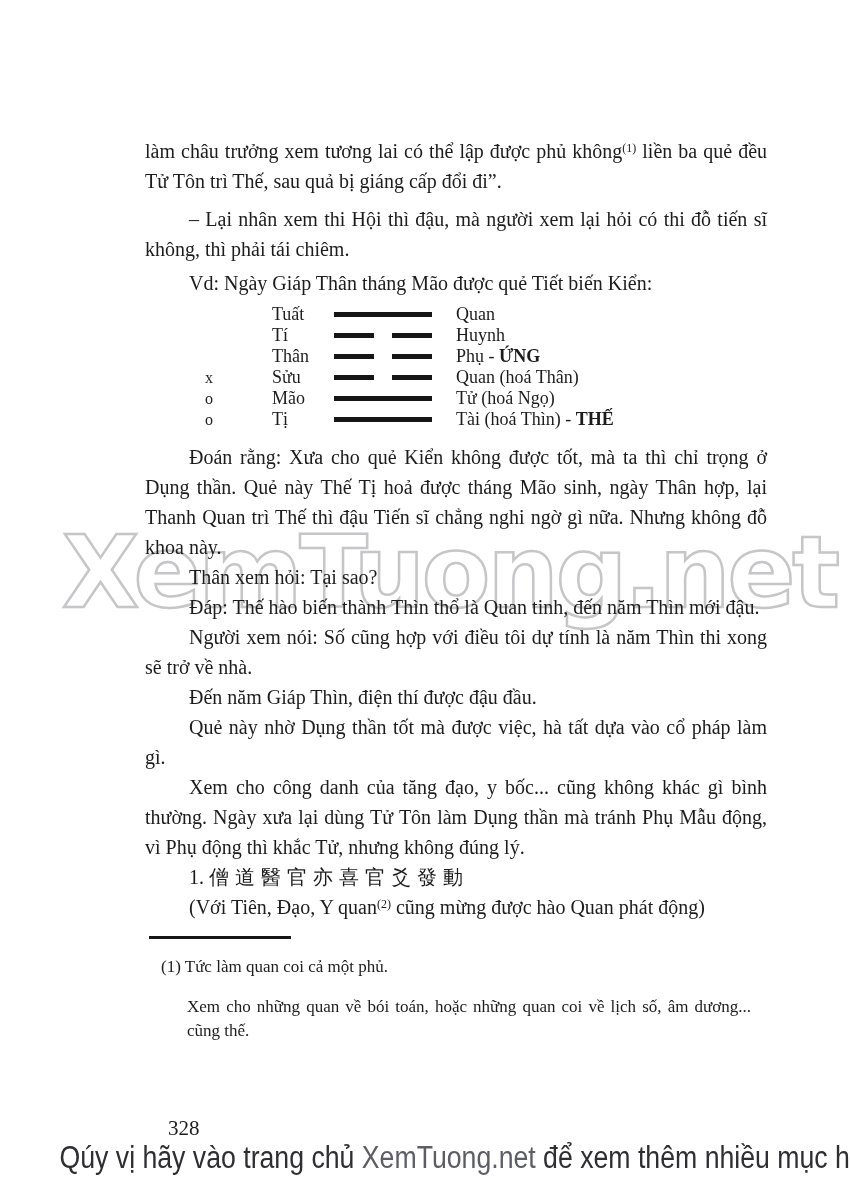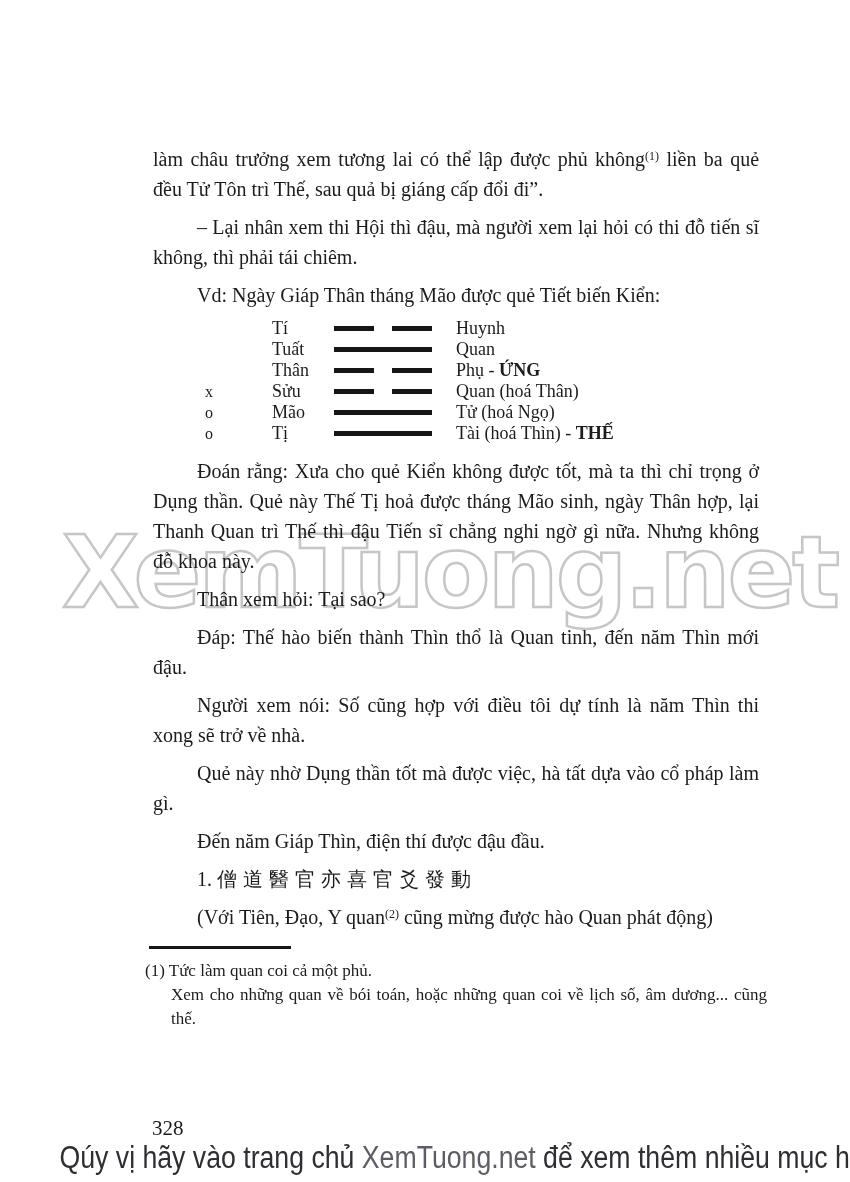--- a/index.html
+++ b/index.html
@@ -29,21 +29,21 @@
   }
   
   .content {
     position:absolute;
     left:145px; top:136px; width:622px;
     z-index:1;
     font-size:20px;
     line-height:30px;
   }
   .content p {
-    margin:8px;
+    margin:0;
     text-align:justify;
   }
   .content p.ind { text-indent:44px; }
   .mt4 { margin-top:4px !important; }
   .mt8 { margin-top:8px !important; }
   .mt12 { margin-top:12px !important; }
   sup.fnref { font-size:12px; line-height:0; vertical-align:6px; }
   
   .hexagram { margin-top:6px; }
   .hx-row {
@@ -62,25 +62,25 @@
   .hx-label b { font-weight:bold; }
   
   .cn-heading { text-indent:44px; margin:0; }
   .cn-heading .cjk { letter-spacing:6px; font-family:Liberation Serif, serif; }
   
   .fn-sep {
     width:142px; height:3px; background:#161616;
     margin:14px 0 10px 4px;
   }
   .footnotes { font-size:17px; line-height:24px; }
-  .footnotes p { margin:0; text-align:justify; }
+  .footnotes p { margin:16px; text-align:justify; }
   .fn-cont { padding-left:26px; }
   
   .page-number {
-    position:absolute; left:152px; top:1116px;
+    position:absolute; left:168px; top:1116px;
     font-size:21px; z-index:1;
   }
   .page-footer {
     position:absolute; left:0; right:0; top:1140px;
     text-align:center;
     font-family:"Liberation Sans","DejaVu Sans",sans-serif;
     font-size:31px;
     font-weight:500;
     transform:scaleX(0.86);
     transform-origin:50% 50%;
@@ -99,29 +99,29 @@
 
     <p><span>làm châu trưởng xem tương lai có thể lập được phủ không</span><sup class="fnref">(1)</sup><span> liền ba quẻ đều Tử Tôn trì Thế, sau quả bị giáng cấp đổi đi”.</span></p>
 
     <p class="ind mt8">– Lại nhân xem thi Hội thì đậu, mà người xem lại hỏi có thi đỗ tiến sĩ không, thì phải tái chiêm.</p>
 
     <p class="ind mt4">Vd: Ngày Giáp Thân tháng Mão được quẻ Tiết biến Kiển:</p>
 
     <div class="hexagram">
       <div class="hx-row">
         <span class="hx-marker"></span>
+        <span class="hx-branch">Tuất</span>
+        <span class="hx-line" data-linetype="solid"></span>
+        <span class="hx-label"><span>Quan</span><b></b></span>
+      </div>
+      <div class="hx-row">
+        <span class="hx-marker"></span>
         <span class="hx-branch">Tí</span>
         <span class="hx-line" data-linetype="broken"></span>
         <span class="hx-label"><span>Huynh</span><b></b></span>
-      </div>
-      <div class="hx-row">
-        <span class="hx-marker"></span>
-        <span class="hx-branch">Tuất</span>
-        <span class="hx-line" data-linetype="solid"></span>
-        <span class="hx-label"><span>Quan</span><b></b></span>
       </div>
       <div class="hx-row">
         <span class="hx-marker"></span>
         <span class="hx-branch">Thân</span>
         <span class="hx-line" data-linetype="broken"></span>
         <span class="hx-label"><span>Phụ - </span><b>ỨNG</b></span>
       </div>
       <div class="hx-row">
         <span class="hx-marker">x</span>
         <span class="hx-branch">Sửu</span>
@@ -139,22 +139,23 @@
         <span class="hx-branch">Tị</span>
         <span class="hx-line" data-linetype="solid"></span>
         <span class="hx-label"><span>Tài (hoá Thìn) - </span><b>THẾ</b></span>
       </div>
     </div>
 
     <p class="ind mt12">Đoán rằng: Xưa cho quẻ Kiển không được tốt, mà ta thì chỉ trọng ở Dụng thần. Quẻ này Thế Tị hoả được tháng Mão sinh, ngày Thân hợp, lại Thanh Quan trì Thế thì đậu Tiến sĩ chẳng nghi ngờ gì nữa. Nhưng không đỗ khoa này.</p>
     <p class="ind">Thân xem hỏi: Tại sao?</p>
     <p class="ind">Đáp: Thế hào biến thành Thìn thổ là Quan tinh, đến năm Thìn mới đậu.</p>
     <p class="ind">Người xem nói: Số cũng hợp với điều tôi dự tính là năm Thìn thi xong sẽ trở về nhà.</p>
+    <p class="ind">Đến năm Giáp Thìn, điện thí được đậu đầu.</p>
     <p class="ind">Quẻ này nhờ Dụng thần tốt mà được việc, hà tất dựa vào cổ pháp làm gì.</p>
-    <p class="ind">Đến năm Giáp Thìn, điện thí được đậu đầu.</p>
+    <p class="ind">Xem cho công danh của tăng đạo, y bốc... cũng không khác gì bình thường. Ngày xưa lại dùng Tử Tôn làm Dụng thần mà tránh Phụ Mẫu động, vì Phụ động thì khắc Tử, nhưng không đúng lý.</p>
 
     <p class="cn-heading"><span>1.</span> <span class="cjk">僧道醫官亦喜官爻發動</span></p>
 
 
     <p class="ind"><span>(Với Tiên, Đạo, Y quan</span><sup class="fnref">(2)</sup><span> cũng mừng được hào Quan phát động)</span></p>
 
     <div class="fn-sep"></div>
 
     <div class="footnotes">
       <p>(1) Tức làm quan coi cả một phủ.</p>

